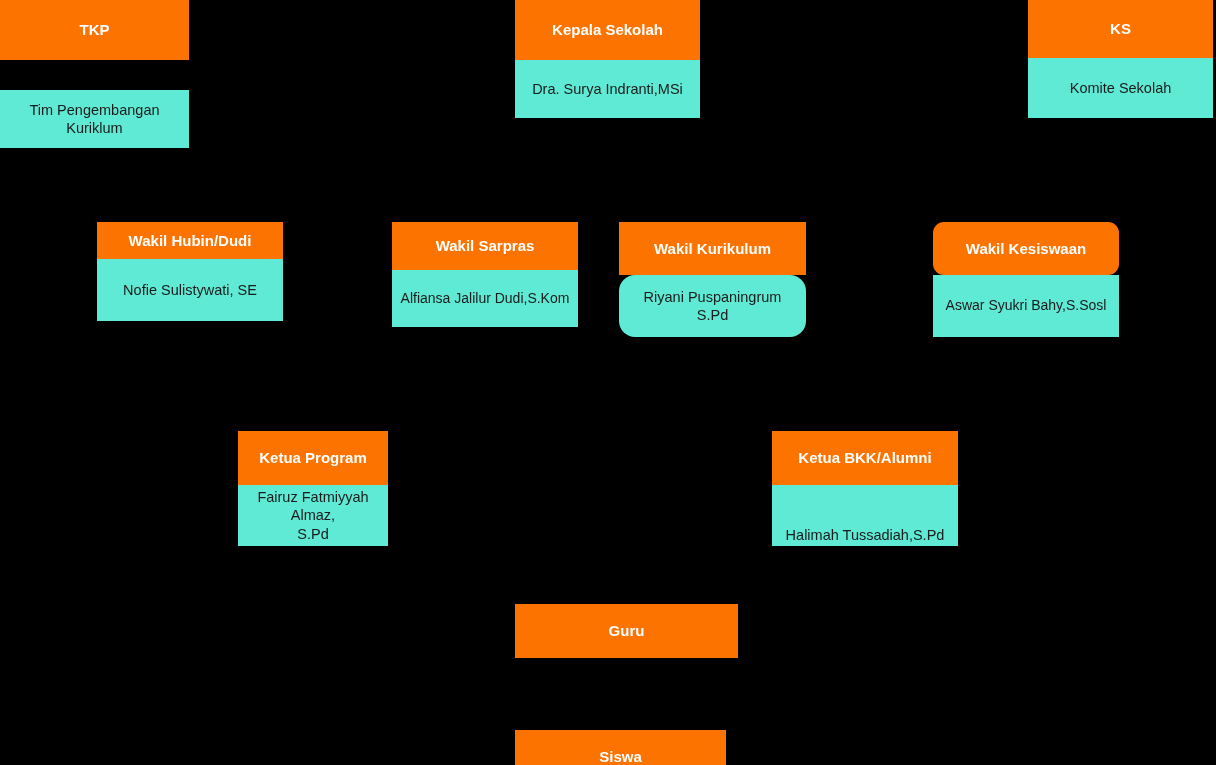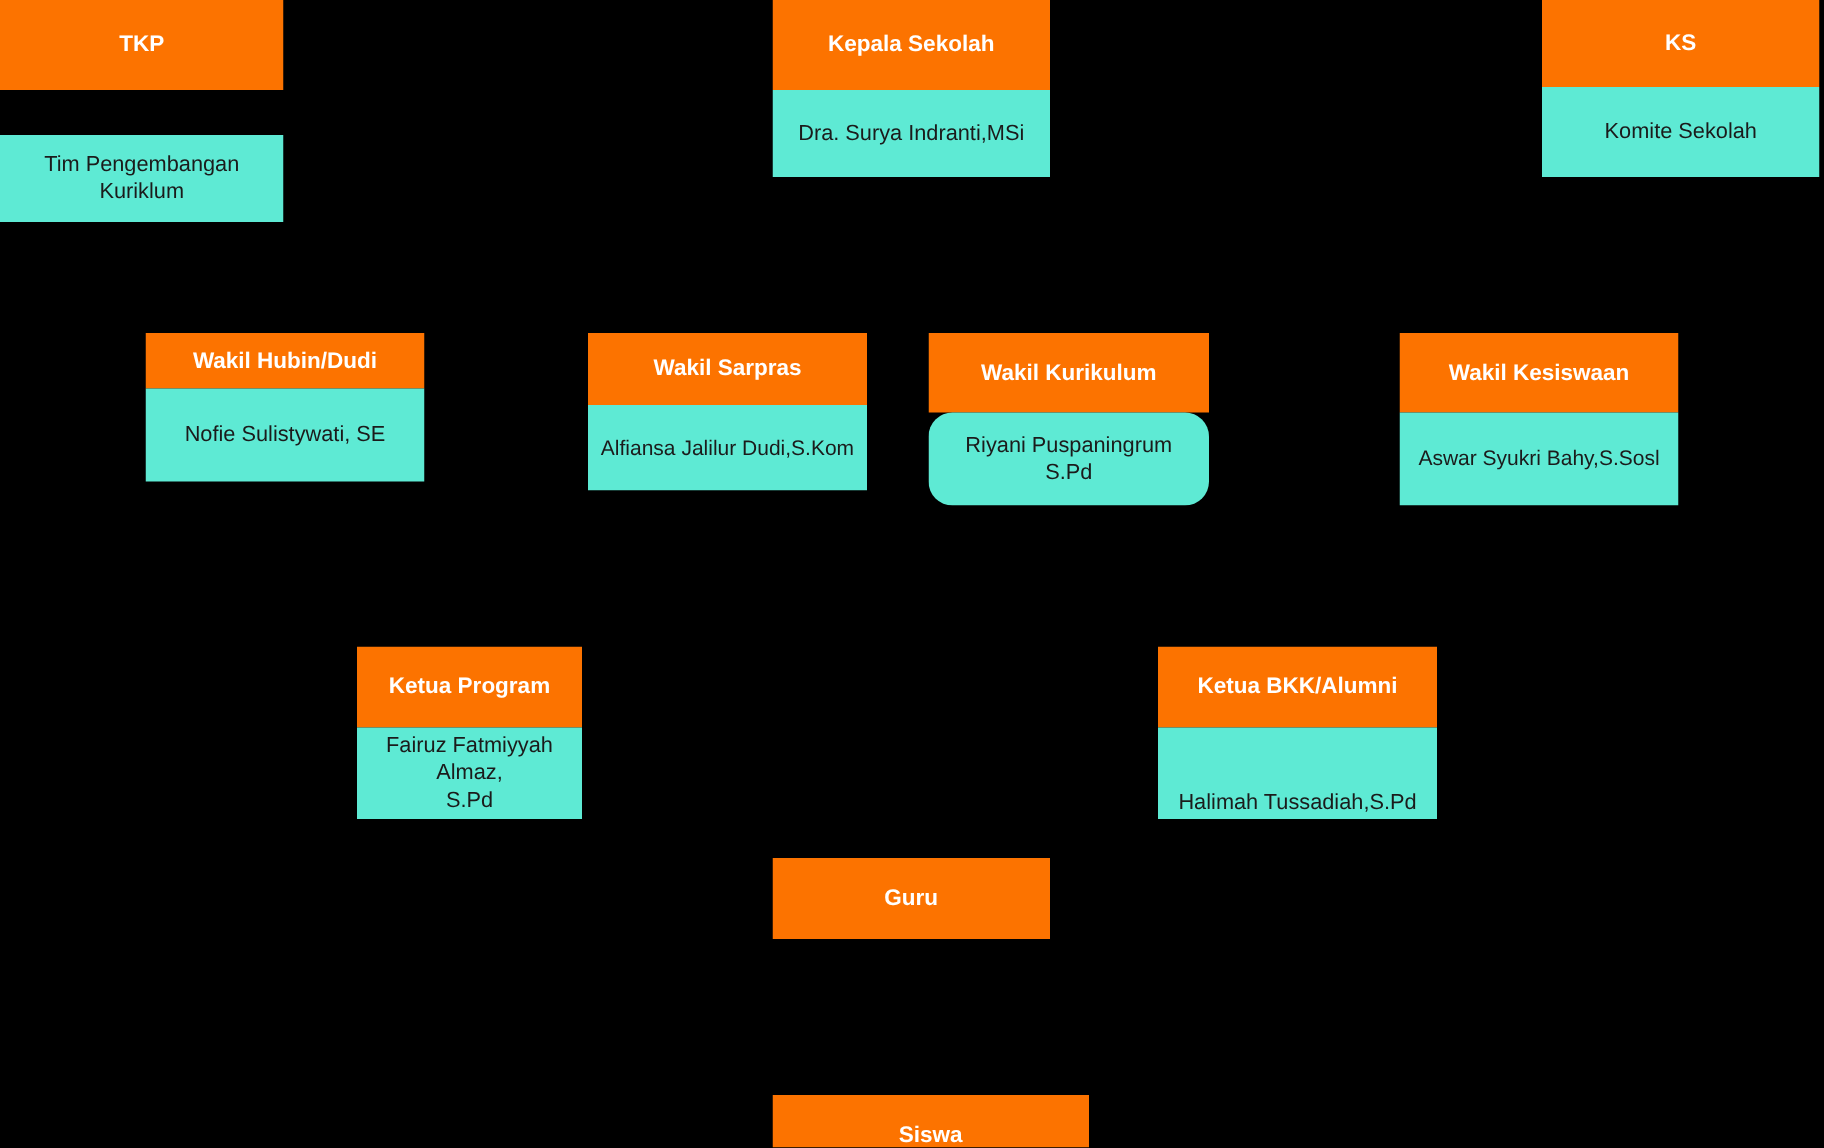--- a/index.html
+++ b/index.html
@@ -100,42 +100,42 @@
 
   <div class="node" style="left:619px; top:222px; width:187px; height:115px;">
     <div class="node-header" style="height:53px;">Wakil Kurikulum</div>
     <div class="node-body" style="height:62px;border-radius:16px;">
       <span>Riyani Puspaningrum
 S.Pd</span>
     </div>
   </div>
 
   <div class="node" style="left:933px; top:222px; width:186px; height:115px;">
-    <div class="node-header" style="height:53px;">Wakil Kesiswaan</div>
+    <div class="node-header" style="height:53px;border-radius:11px;">Wakil Kesiswaan</div>
     <div class="node-body" style="height:62px; overflow:visible;">
       <span style="white-space:nowrap; font-size:14px;">Aswar Syukri Bahy,S.Sosl</span>
     </div>
   </div>
 
   <div class="node" style="left:238px; top:431px; width:150px; height:115px;">
     <div class="node-header" style="height:54px;">Ketua Program</div>
     <div class="node-body" style="height:61px;">
       <span>Fairuz Fatmiyyah Almaz,
 S.Pd</span>
     </div>
   </div>
 
   <div class="node" style="left:772px; top:431px; width:186px; height:115px;">
     <div class="node-header" style="height:54px;">Ketua BKK/Alumni</div>
     <div class="node-body" style="height:61px;align-items:flex-end;">
       <span>Halimah Tussadiah,S.Pd</span>
     </div>
   </div>
 
-  <div class="node solo" style="left:515px; top:572px; width:185px; height:54px;">
+  <div class="node solo" style="left:515px; top:604px; width:223px; height:54px;">
     <div class="node-header">Guru</div>
   </div>
 
   <div class="node solo" style="left:515px; top:708px; width:211px; height:54px;margin-top:22px;">
     <div class="node-header">Siswa</div>
   </div>
 
 </div>
 
 </body></html>

